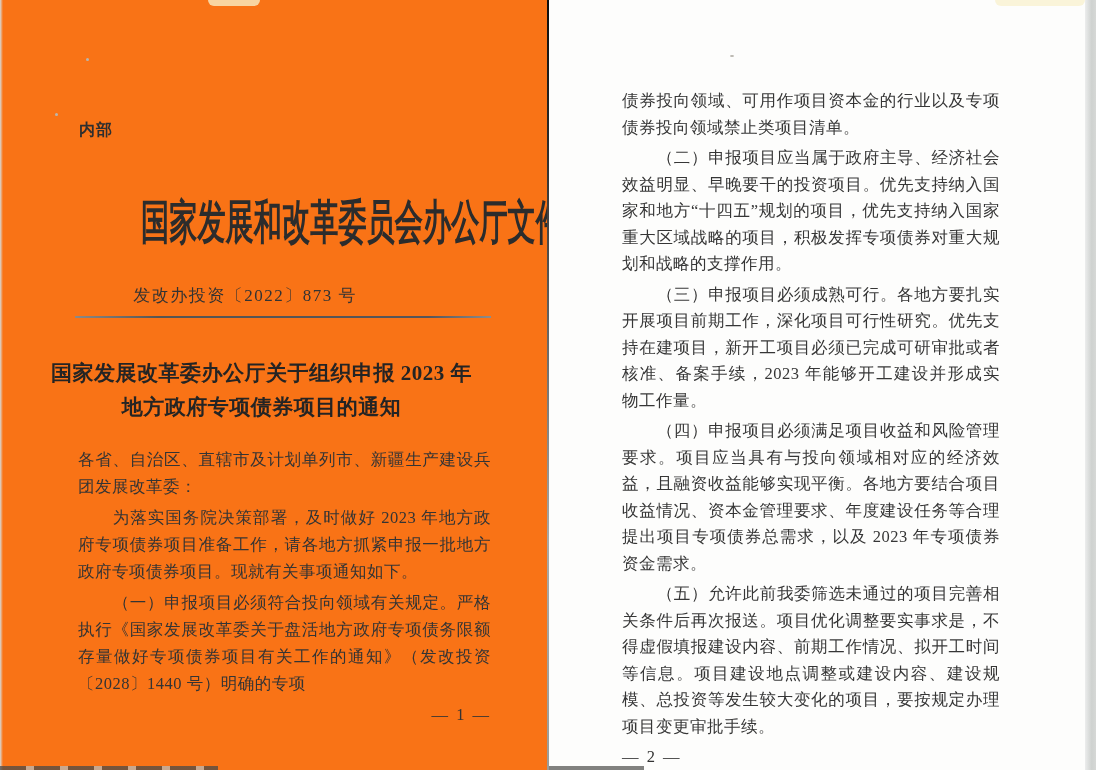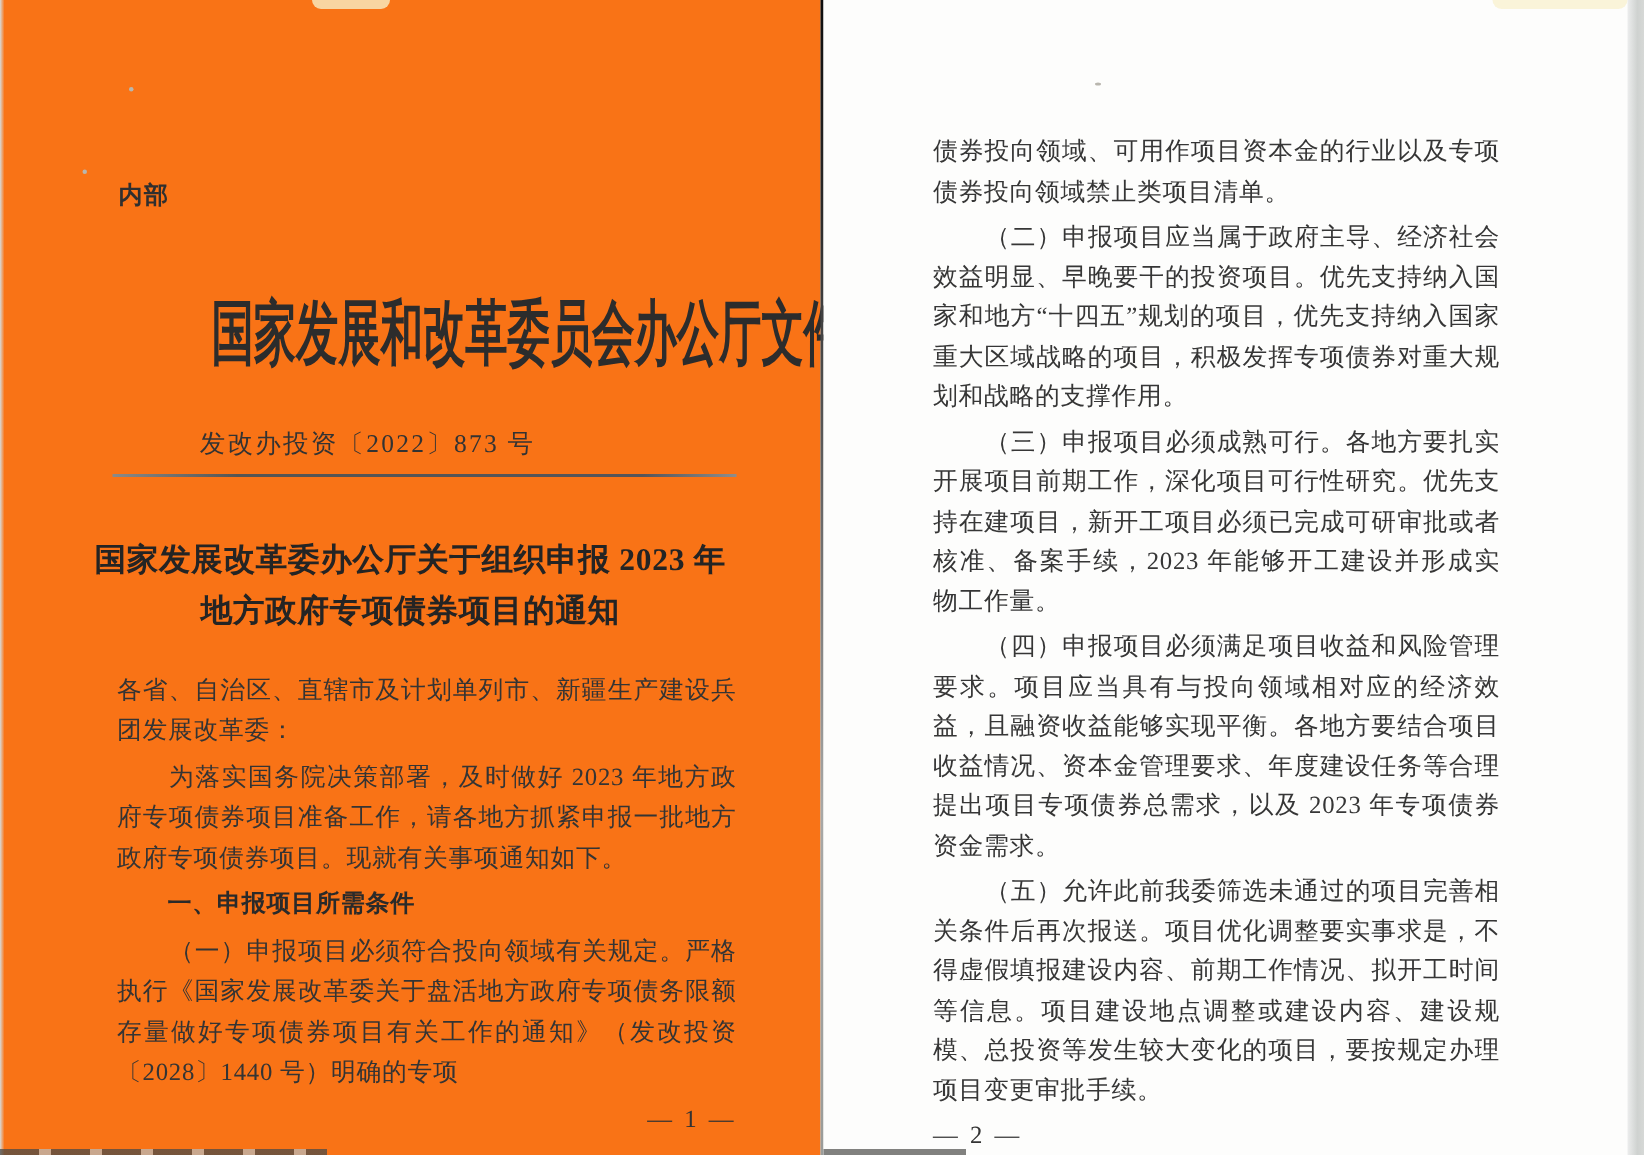--- a/index.html
+++ b/index.html
@@ -81,21 +81,21 @@
   .doc-number {
     position: absolute; left: 0; top: 284px; width: 490px;
     text-align: center; font-size: 17px; color: #333;
     letter-spacing: 1.5px;
   }
   .header-rule {
     position: absolute; left: 75px; top: 316px; width: 416px; height: 2px;
     background: linear-gradient(to right, #8a8a88, #555553 20%, #55555a 85%, #8d8d8b);
   }
   .doc-title {
-    position: absolute; left: 40px; top: 356px; width: 467px;
+    position: absolute; left: 28px; top: 356px; width: 467px;
     text-align: center; font-weight: bold;
     font-size: 21px; line-height: 34px; color: #242424;
     letter-spacing: .5px;
     filter: blur(.2px);
   }
   .left-body {
     position: absolute; left: 78px; top: 446px; width: 413px;
     font-size: 16.5px; line-height: 27px;
     text-align: justify; color: #343434;
     letter-spacing: .5px;
@@ -136,21 +136,20 @@
     <div class="header-rule"></div>
 
     <div class="doc-title">
       <div>国家发展改革委办公厅关于组织申报 2023 年</div>
       <div>地方政府专项债券项目的通知</div>
     </div>
 
     <div class="left-body">
       <p>各省、自治区、直辖市及计划单列市、新疆生产建设兵团发展改革委：</p>
       <p class="indent">为落实国务院决策部署，及时做好 2023 年地方政府专项债券项目准备工作，请各地方抓紧申报一批地方政府专项债券项目。现就有关事项通知如下。</p>
-      <p class="section-heading">一、申报项目所需条件</p>
       <p class="indent">（一）申报项目必须符合投向领域有关规定。严格执行《国家发展改革委关于盘活地方政府专项债务限额存量做好专项债券项目有关工作的通知》（发改投资〔2028〕1440 号）明确的专项</p>
       <div class="page-num pn-right">— 1 —</div>
     </div>
   </div>
 
   <div class="fold-divider"></div>
 
   <div class="page-right">
     <div class="right-body">
       <p>债券投向领域、可用作项目资本金的行业以及专项债券投向领域禁止类项目清单。</p>

